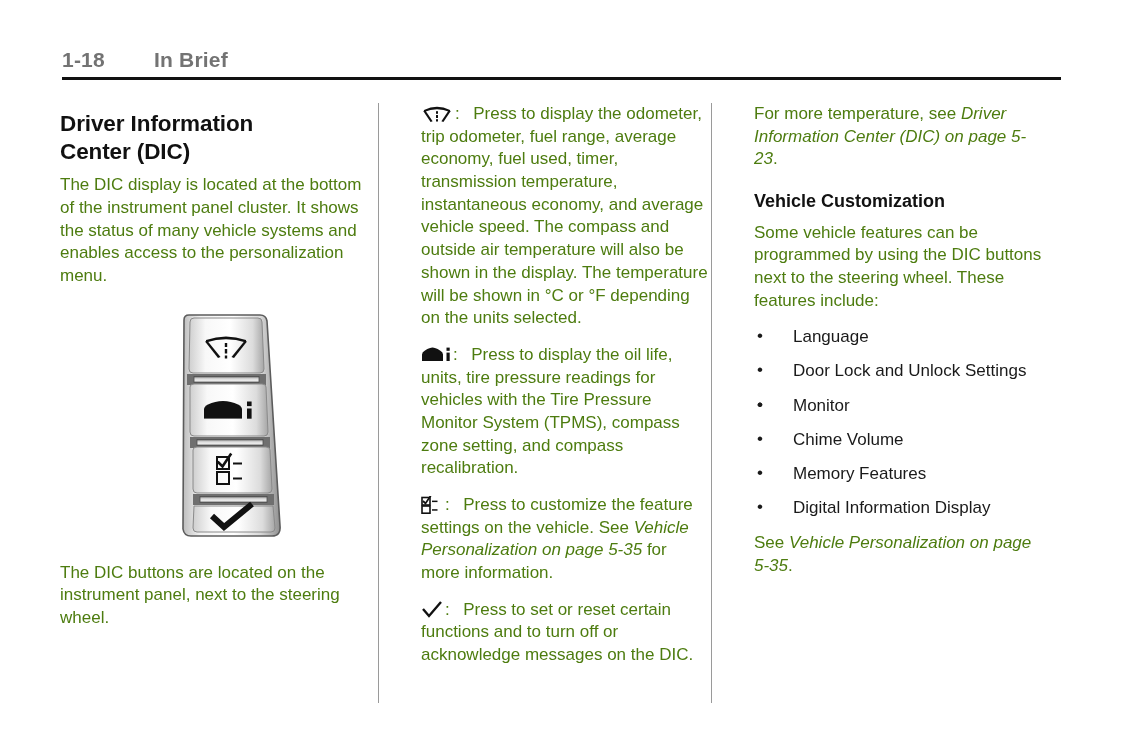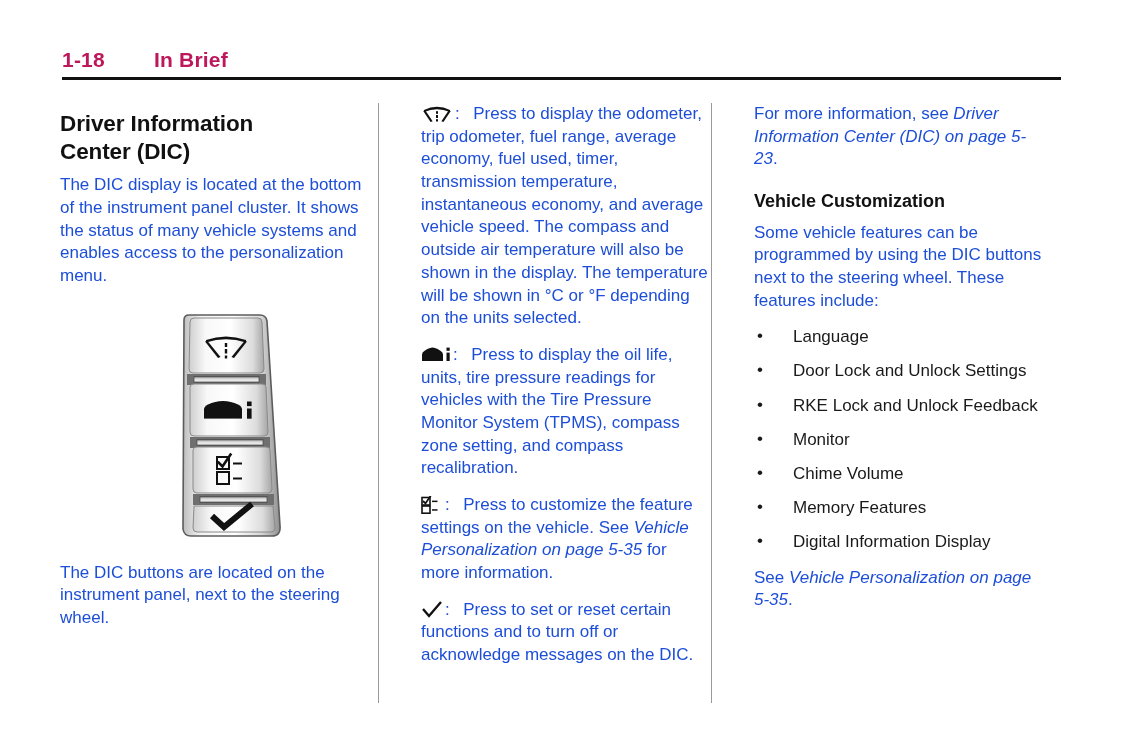--- a/index.html
+++ b/index.html
@@ -20,21 +20,21 @@
     position: absolute;
     left: 62px; top: 48px;
     width: 999px;
   }
   .hdr-row {
     display: flex;
     align-items: center;
     font-weight: bold;
     font-size: 21px;
     letter-spacing: 0.2px;
-    color: #be185d;
+    color: #737373;
   }
   .hdr-folio { width: 92px; }
   .hdr-title { }
   .hdr-rule {
     margin-top: 5px;
     border-bottom: 3px solid #111;
     width: 999px;
   }
 
   
@@ -67,21 +67,21 @@
     font-size: 18px;
     font-weight: bold;
     line-height: 1.25;
     margin: 19px 0 9px 0;
     color: #111;
   }
   p {
     font-size: 17px;
     line-height: 1.335;
     margin: 0 0 14px 0;
-    color: #1d4ed8;
+    color: #4d7c0f;
   }
   p.tight { margin-bottom: 13px; }
   .ital { font-style: italic; }
 
   
   ul.bullets { list-style: none; margin: 2px 0 13px 0; padding: 0; }
   ul.bullets li {
     position: relative;
     font-size: 17px;
     line-height: 1.33;
@@ -260,30 +260,30 @@
               <rect x="11" y="13.2" width="5.5" height="1.5" fill="#111"></rect>
             </svg></span><span class="colon">:</span><span class="nbsp-gap">&nbsp;&nbsp;</span><span>Press to customize the feature settings on the vehicle. See </span><span class="ital">Vehicle Personalization on page 5-35</span><span> for more information.</span></p>
 
       <p><span class="glyph" style="vertical-align:-3px;"><svg width="22" height="17" viewBox="0 0 22 17" xmlns="http://www.w3.org/2000/svg">
               <path d="M2,8 L8,15 L20,1" fill="none" stroke="#111" stroke-width="2.4"></path>
             </svg></span><span class="colon">:</span><span class="nbsp-gap">&nbsp;&nbsp;</span><span>Press to set or reset certain functions and to turn off or acknowledge messages on the DIC.</span></p>
     </div>
 
     <div class="col col3">
 
-      <p class="tight"><span>For more information, see </span><span class="ital">Driver Information Center (DIC) on page 5-23</span><span>.</span></p>
+      <p class="tight"><span>For more temperature, see </span><span class="ital">Driver Information Center (DIC) on page 5-23</span><span>.</span></p>
 
       <h2 class="sub">Vehicle Customization</h2>
 
       <p>Some vehicle features can be programmed by using the DIC buttons next to the steering wheel. These features include:</p>
 
       <ul class="bullets">
         <li><span class="bul">•</span><span>Language</span></li>
         <li><span class="bul">•</span><span>Door Lock and Unlock Settings</span></li>
-        <li><span class="bul">•</span><span>RKE Lock and Unlock Feedback</span></li>
+        <li><span class="bul">•</span></li>
         <li><span class="bul">•</span><span>Monitor</span></li>
         <li><span class="bul">•</span><span>Chime Volume</span></li>
         <li><span class="bul">•</span><span>Memory Features</span></li>
         <li><span class="bul">•</span><span>Digital Information Display</span></li>
       </ul>
 
       <p><span>See </span><span class="ital">Vehicle Personalization on page 5-35</span><span>.</span></p>
     </div>
 
   </div>

